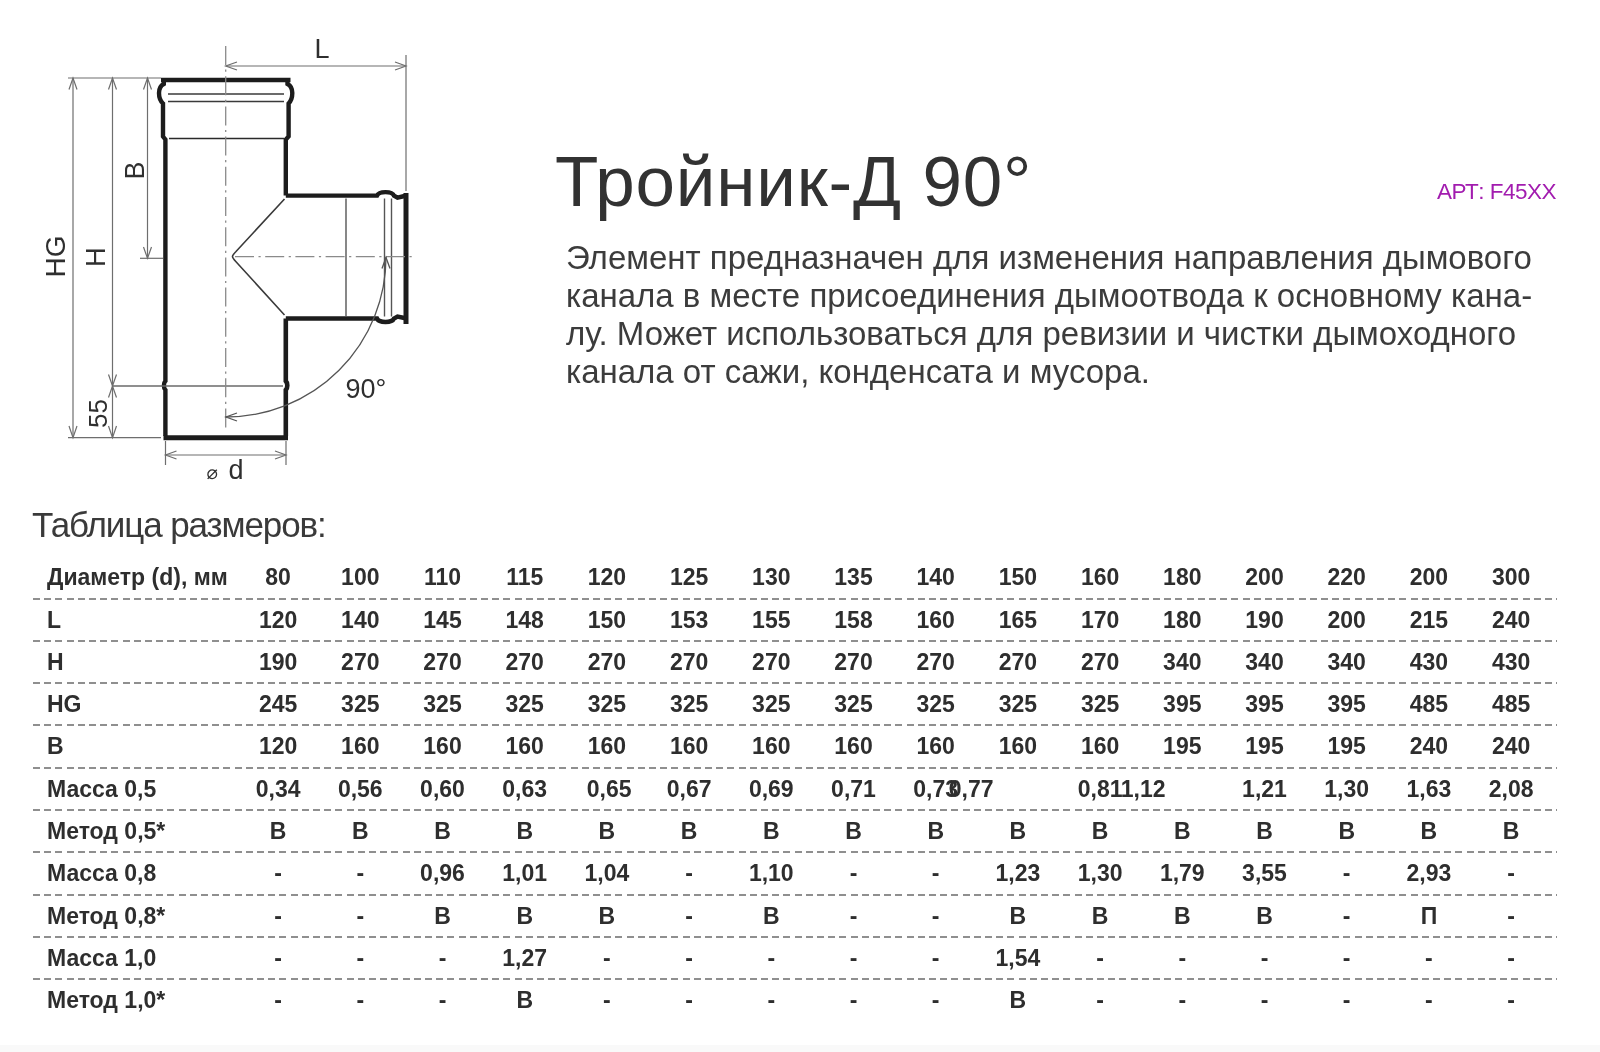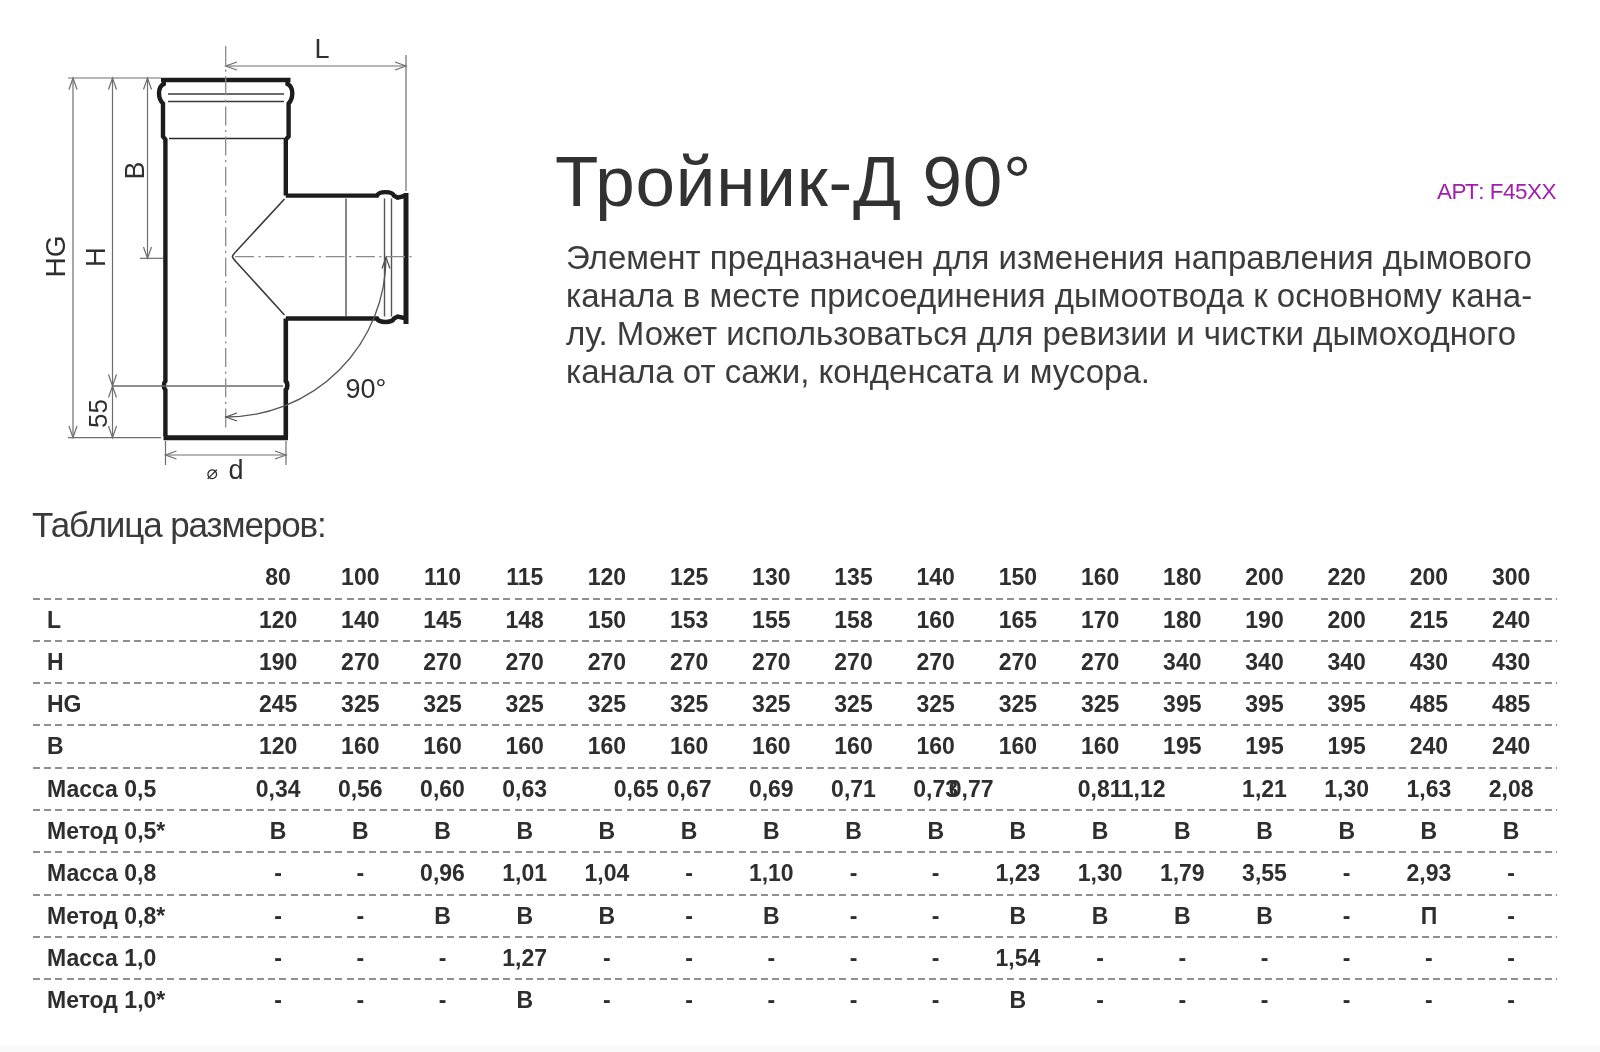--- a/index.html
+++ b/index.html
@@ -100,20 +100,21 @@
 
 <div class="abs" style="left:555px;top:146px;font-size:71px;color:#323232;line-height:71px;letter-spacing:0.8px;">Тройник-Д 90°</div>
 
 <div class="abs" style="left:1437px;top:150px;font-size:22.5px;color:#a21caf;line-height:22.5px;letter-spacing:-0.5px;margin-top:31px;">АРТ: F45XX</div>
 
 <div class="abs" style="left:566px;top:239px;font-size:33px;color:#3c3c3c;line-height:38px;">Элемент предназначен для изменения направления дымового<br>канала в месте присоединения дымоотвода к основному кана-<br>лу. Может использоваться для ревизии и чистки дымоходного<br>канала от сажи, конденсата и мусора.</div>
 
 <div class="abs" style="left:32px;top:505px;font-size:35px;color:#3a3a3a;line-height:40px;letter-spacing:-1.1px;">Таблица размеров:</div>
 
 <div class="row" style="top:556.2px">
+    <span class="lbl">Диаметр (d), мм</span>
     <span class="c" style="left:199.0px">80</span>
     <span class="c" style="left:281.2px">100</span>
     <span class="c" style="left:363.4px">110</span>
     <span class="c" style="left:445.6px">115</span>
     <span class="c" style="left:527.8px">120</span>
     <span class="c" style="left:610.0px">125</span>
     <span class="c" style="left:692.2px">130</span>
     <span class="c" style="left:774.4px">135</span>
     <span class="c" style="left:856.6px">140</span>
     <span class="c" style="left:938.8px">150</span>
@@ -214,21 +215,21 @@
   </div>
 
 <div class="sep" style="top:766.7px"></div>
 
 <div class="row" style="top:767.7px">
     <span class="lbl">Масса 0,5</span>
     <span class="c" style="left:199.0px">0,34</span>
     <span class="c" style="left:281.2px">0,56</span>
     <span class="c" style="left:363.4px">0,60</span>
     <span class="c" style="left:445.6px">0,63</span>
-    <span class="c" style="left:557px">0,65</span>
+    <span class="c" style="left:530px">0,65</span>
     <span class="c" style="left:610.0px">0,67</span>
     <span class="c" style="left:692.2px">0,69</span>
     <span class="c" style="left:774.4px">0,71</span>
     <span class="c" style="left:856.6px">0,73</span>
     <span class="c" style="left:892px">0,77</span>
     <span class="c" style="left:1021.0px">0,81</span>
     <span class="c" style="left:1064px">1,12</span>
     <span class="c" style="left:1185.4px">1,21</span>
     <span class="c" style="left:1267.6px">1,30</span>
     <span class="c" style="left:1349.8px">1,63</span>

